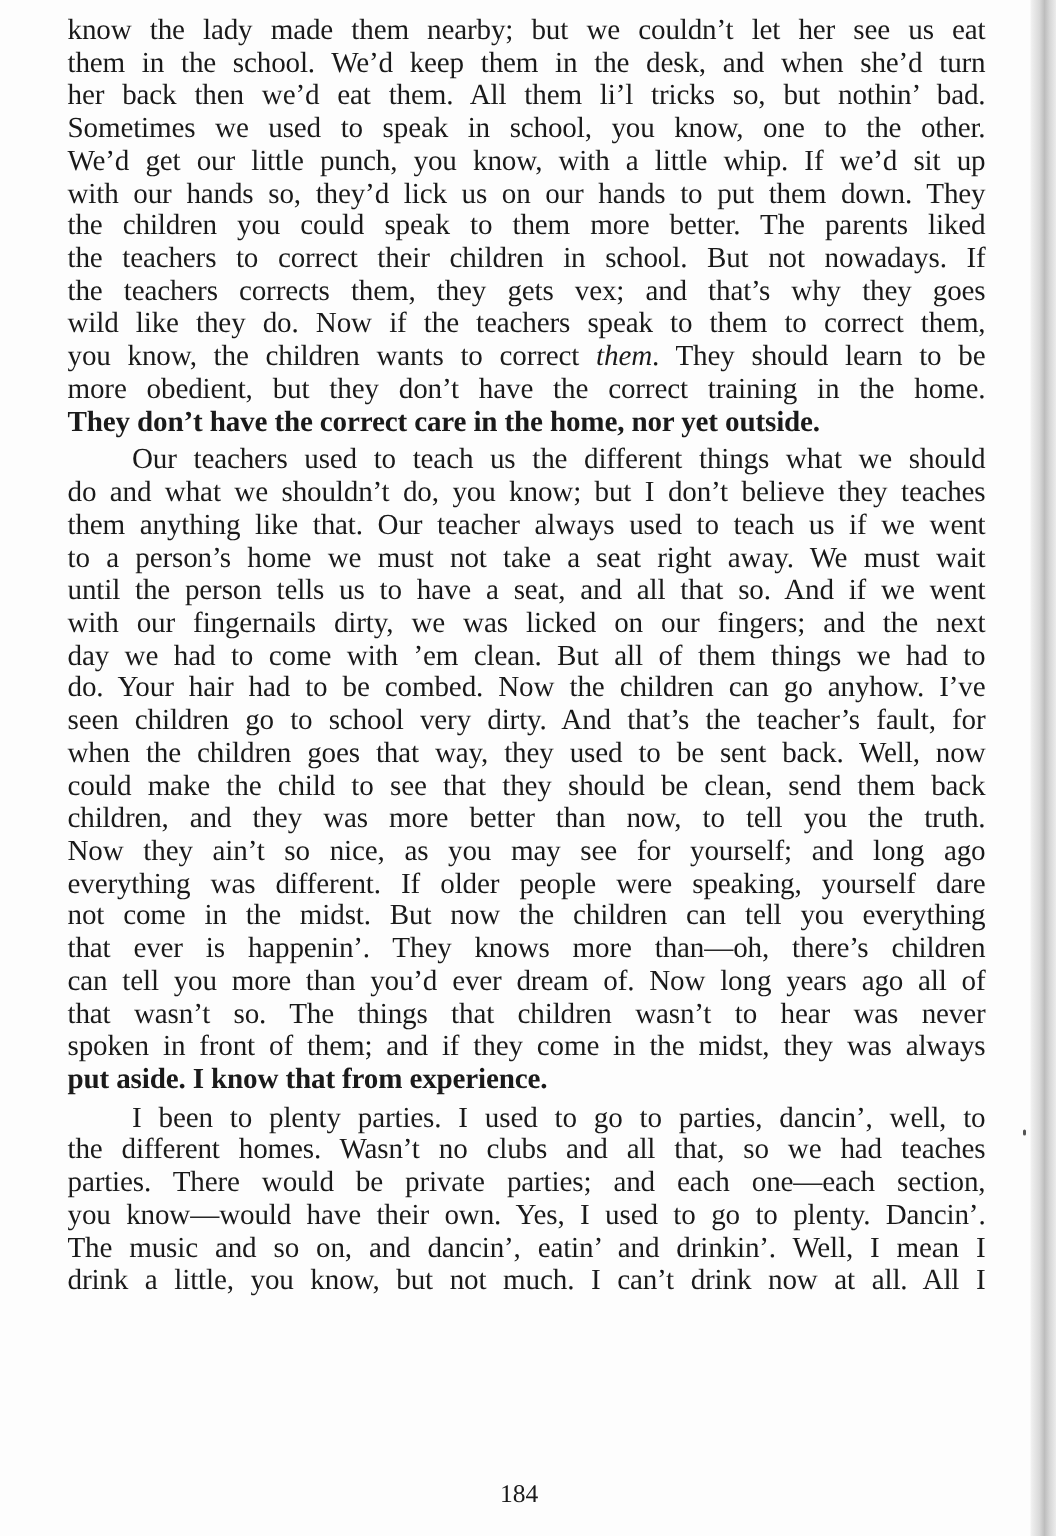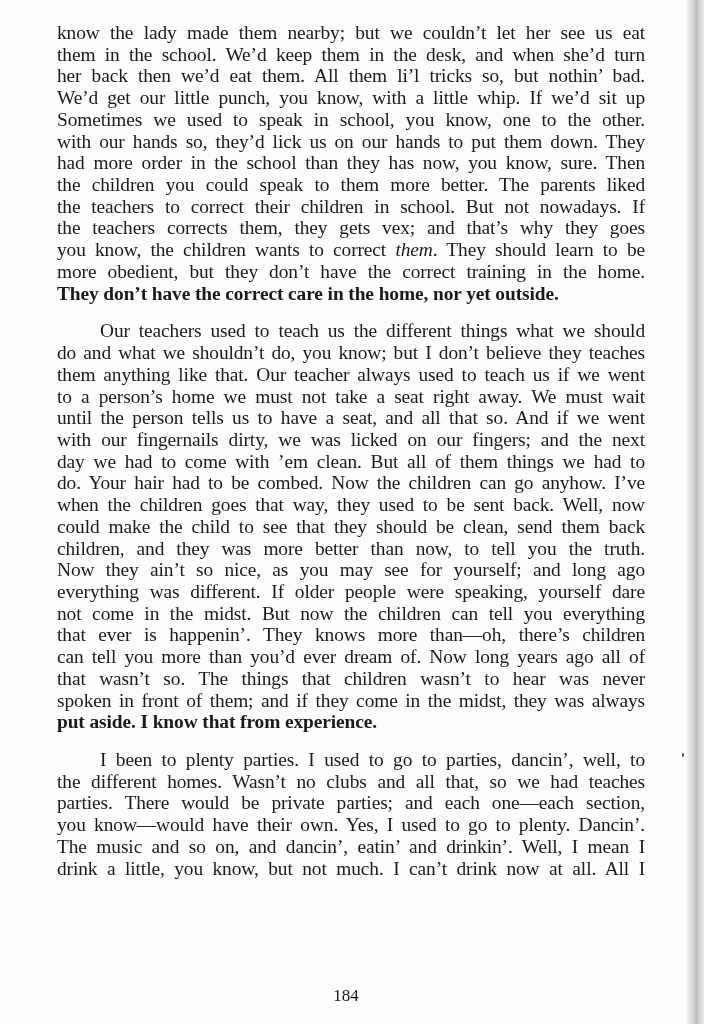--- a/index.html
+++ b/index.html
@@ -46,21 +46,21 @@
       overflow: visible;
     }
     .line.last {
       text-align-last: left;
       font-weight: bold;
     }
     .line.indent {
       padding-left: 43px;
     }
     .para {
-      margin: 16px;
+      margin: 4px;
     }
     em { font-style: italic; }
     .page-number {
       position: absolute;
       left: 0;
       width: 704px;
       top: 986px;
       text-align: center;
       font-family: "Liberation Serif", "DejaVu Serif", serif;
       font-size: 17px;
@@ -85,41 +85,42 @@
 </head>
 <body>
 
 <div class="page">
   <div class="body-text">
 
     <div class="para">
       <span class="line">know the lady made them nearby; but we couldn’t let her see us eat</span>
       <span class="line">them in the school. We’d keep them in the desk, and when she’d turn</span>
       <span class="line">her back then we’d eat them. All them li’l tricks so, but nothin’ bad.</span>
+      <span class="line">Sometimes we used to speak in school, you know, one to the other.</span>
       <span class="line">We’d get our little punch, you know, with a little whip. If we’d sit up</span>
-      <span class="line">Sometimes we used to speak in school, you know, one to the other.</span>
       <span class="line">with our hands so, they’d lick us on our hands to put them down. They</span>
-      <span class="line">had more order in the school than they has now, you know, sure. Then</span>
       <span class="line">the children you could speak to them more better. The parents liked</span>
       <span class="line">the teachers to correct their children in school. But not nowadays. If</span>
       <span class="line">the teachers corrects them, they gets vex; and that’s why they goes</span>
+      <span class="line">wild like they do. Now if the teachers speak to them to correct them,</span>
       <span class="line">you know, the children wants to correct <em>them</em>. They should learn to be</span>
       <span class="line">more obedient, but they don’t have the correct training in the home.</span>
       <span class="line last">They don’t have the correct care in the home, nor yet outside.</span>
     </div>
 
     <div class="para">
       <span class="line indent">Our teachers used to teach us the different things what we should</span>
       <span class="line">do and what we shouldn’t do, you know; but I don’t believe they teaches</span>
       <span class="line">them anything like that. Our teacher always used to teach us if we went</span>
       <span class="line">to a person’s home we must not take a seat right away. We must wait</span>
       <span class="line">until the person tells us to have a seat, and all that so. And if we went</span>
       <span class="line">with our fingernails dirty, we was licked on our fingers; and the next</span>
       <span class="line">day we had to come with ’em clean. But all of them things we had to</span>
       <span class="line">do. Your hair had to be combed. Now the children can go anyhow. I’ve</span>
+      <span class="line">seen children go to school very dirty. And that’s the teacher’s fault, for</span>
       <span class="line">when the children goes that way, they used to be sent back. Well, now</span>
       <span class="line">could make the child to see that they should be clean, send them back</span>
       <span class="line">children, and they was more better than now, to tell you the truth.</span>
       <span class="line">Now they ain’t so nice, as you may see for yourself; and long ago</span>
       <span class="line">everything was different. If older people were speaking, yourself dare</span>
       <span class="line">not come in the midst. But now the children can tell you everything</span>
       <span class="line">that ever is happenin’. They knows more than—oh, there’s children</span>
       <span class="line">can tell you more than you’d ever dream of. Now long years ago all of</span>
       <span class="line">that wasn’t so. The things that children wasn’t to hear was never</span>
       <span class="line">spoken in front of them; and if they come in the midst, they was always</span>

